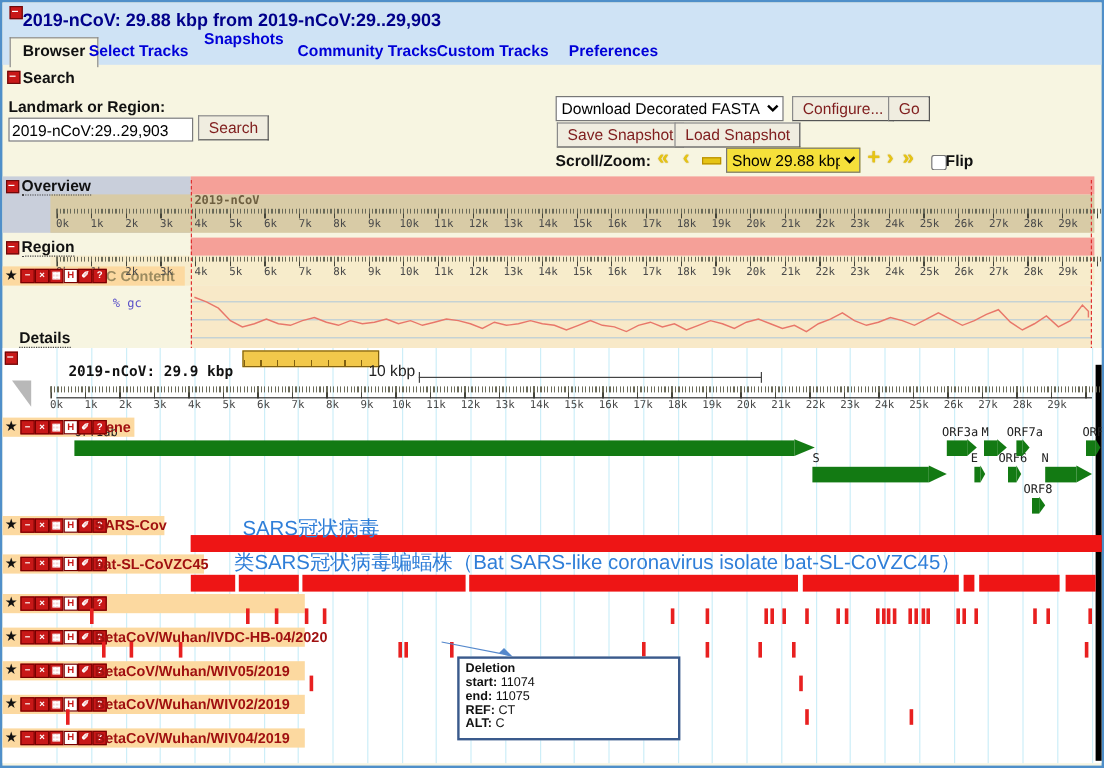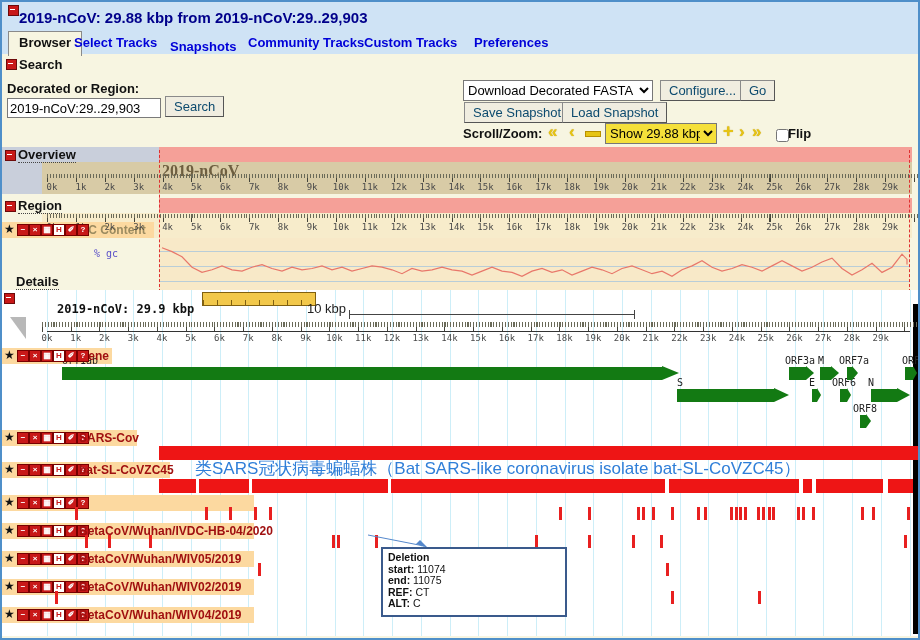--- a/index.html
+++ b/index.html
@@ -6,21 +6,21 @@
   #app{position:relative;width:916px;height:636px;border:2px solid #4f8fc9;background:#f7f5e1;overflow:hidden;}
   .abs{position:absolute;}
   .topstrip{left:0;top:0;width:916px;height:52px;background:#cfe3f5;}
   .pagetitle{left:17px;top:7px;font-size:15px;font-weight:bold;color:#00008b;white-space:nowrap;}
   .redsq{width:9px;height:9px;background:#c81818;border:1px solid #6d0a0a;}
   .redsq:before{content:"";position:absolute;left:1px;top:3px;width:5px;height:1px;background:#fff;}
   .tab-active{background:#f7f5e1;border:1px solid #8a8a8a;border-bottom:none;padding:3px 10px 6px 10px;font-size:13px;font-weight:bold;color:#111;}
   .tab-link{font-size:13px;font-weight:bold;color:#0000d8;white-space:nowrap;cursor:pointer;}
   .sec-label{font-size:13px;font-weight:bold;color:#111;border-bottom:1px dotted #444;white-space:nowrap;}
   .bold13{font-size:13px;font-weight:bold;color:#111;}
-  .btn{font-size:13px;color:#0c4a6e;background:#f0ede0;border:1px solid #8a8a8a;border-right-color:#555;border-bottom-color:#555;padding:2px 8px;white-space:nowrap;}
+  .btn{font-size:13px;color:#7f1d1d;background:#f0ede0;border:1px solid #8a8a8a;border-right-color:#555;border-bottom-color:#555;padding:2px 8px;white-space:nowrap;}
   .sel{font-size:13px;border:1px solid #777;background:#fff;height:21px;}
   .inputbox{font-size:13px;border:1px solid #7a7a7a;background:#fff;height:18px;padding:0 2px;width:148px;}
   .yellowglyph{color:#e6c414;font-weight:bold;font-size:17px;line-height:14px;text-shadow:0 0 1px #b89000;}
   .mono{font-family:"DejaVu Sans Mono",monospace;}
   .tracklabel{font-size:12px;font-weight:bold;color:#a01010;white-space:nowrap;}
   .peach{background:#fcd9a0;}
   .icon-star{color:#111;font-size:12px;line-height:11px;}
   .mini{width:10px;height:10px;border:1px solid #700;background:#c81818;color:#fff;font-size:8px;line-height:10px;text-align:center;font-weight:bold;overflow:hidden;}
   .mini.h{background:#fff;color:#c81818;}
   .tick{width:3px;background:#e82020;}
@@ -35,28 +35,28 @@
 <body>
 
 <div id="app">
 
   <div class="abs topstrip"></div>
   <div class="abs redsq" style="left:6px;top:3px;"></div>
   <div class="abs pagetitle">2019-nCoV: 29.88 kbp from 2019-nCoV:29..29,903</div>
 
   <div class="abs tab-active" style="left:6px;top:29px;">Browser</div>
   <div class="abs tab-link" style="left:72px;top:33px;">Select Tracks</div>
-  <div class="abs tab-link" style="left:168px;top:37px;">Snapshots</div>
+  <div class="abs tab-link" style="left:168px;top:23px;">Snapshots</div>
   <div class="abs tab-link" style="left:246px;top:33px;">Community Tracks</div>
   <div class="abs tab-link" style="left:362px;top:33px;">Custom Tracks</div>
   <div class="abs tab-link" style="left:472px;top:33px;">Preferences</div>
 
   <div class="abs redsq" style="left:4px;top:57px;"></div>
   <div class="abs bold13" style="left:17px;top:55px;">Search</div>
-  <div class="abs bold13" style="left:5px;top:79px;">Decorated or Region:</div>
+  <div class="abs bold13" style="left:5px;top:79px;">Landmark or Region:</div>
   <input class="abs inputbox" style="left: 5px; top: 96px;" value="2019-nCoV:29..29,903">
   <button class="abs btn" style="left:163px;top:94px;">Search</button>
 
   <select class="abs sel" style="left:461px;top:78px;width:190px;">
     <option>Download Decorated FASTA File</option>
   </select>
   <button class="abs btn" style="left:658px;top:78px;">Configure...</button>
   <button class="abs btn" style="left:738px;top:78px;">Go</button>
   <button class="abs btn" style="left:462px;top:100px;">Save Snapshot</button>
   <button class="abs btn" style="left:560px;top:100px;">Load Snapshot</button>
@@ -71,21 +71,21 @@
   <div class="abs yellowglyph" style="left:737px;top:123px;">›</div>
   <div class="abs yellowglyph" style="left:750px;top:123px;">»</div>
   <input type="checkbox" class="abs" style="left: 770px; top: 124px;">
   <div class="abs bold13" style="left:786px;top:124px;">Flip</div>
 
   <div class="abs" style="left:0;top:145px;width:157px;height:47px;background:#c9cfdb;"></div>
   <div class="abs" style="left:40px;top:160px;width:870px;height:32px;background:#d8cba6;"></div>
   <div class="abs" style="left:157px;top:145px;width:753px;height:15px;background:#f5a098;"></div>
   <div class="abs redsq" style="left:3px;top:148px;"></div>
   <div class="abs sec-label" style="left:16px;top:145px;">Overview</div>
-  <div class="abs mono" style="left:160px;top:160px;font-size:16px;font-weight:bold;color:#6e5f40;font-family:Liberation Serif, serif;">2019-nCoV</div>
+  <div class="abs mono" style="left:160px;top:160px;font-size:10px;font-weight:bold;color:#6e5f40;">2019-nCoV</div>
   <div id="ruler-overview"></div>
 
   <div class="abs" style="left:40px;top:211px;width:870px;height:25px;background:#f7eccb;"></div>
   <div class="abs" style="left:157px;top:196px;width:753px;height:15px;background:#f5a098;"></div>
   <div class="abs redsq" style="left:3px;top:199px;"></div>
   <div class="abs sec-label" style="left:16px;top:196px;">Region</div>
   <div id="ruler-region"></div>
 
   <div class="abs peach" style="left:0;top:220px;width:152px;height:16px;"></div>
   <div id="icons-gc" class="abs" style="left:2px;top:222px;"></div>
@@ -313,20 +313,21 @@
     <div class="abs peach" style="left: 0px; top: 428px; width: 135px; height: 16px; z-index: 2;"></div>
     <div class="abs icon-star" style="left: 2px; top: 430px; z-index: 3;">★</div>
     <div class="abs mini" style="left: 15px; top: 430px; z-index: 3;">−</div>
     <div class="abs mini" style="left: 27px; top: 430px; z-index: 3;">×</div>
     <div class="abs mini" style="left: 39px; top: 430px; z-index: 3;">▦</div>
     <div class="abs mini h" style="left: 51px; top: 430px; z-index: 3;">H</div>
     <div class="abs mini" style="left: 63px; top: 430px; z-index: 3;">✐</div>
     <div class="abs mini" style="left: 75px; top: 430px; z-index: 3;">?</div>
     <div class="abs tracklabel" style="left: 77px; top: 429px; z-index: 3;">SARS-Cov</div>
     <div class="abs" style="left: 157px; top: 444px; width: 761px; height: 14px; background: rgb(238, 21, 21); z-index: 3;"></div>
+    <div class="abs annot" style="left: 200px; top: 427px; z-index: 4;">SARS冠状病毒</div>
     <div class="abs peach" style="left: 0px; top: 460px; width: 168px; height: 16px; z-index: 2;"></div>
     <div class="abs icon-star" style="left: 2px; top: 462px; z-index: 3;">★</div>
     <div class="abs mini" style="left: 15px; top: 462px; z-index: 3;">−</div>
     <div class="abs mini" style="left: 27px; top: 462px; z-index: 3;">×</div>
     <div class="abs mini" style="left: 39px; top: 462px; z-index: 3;">▦</div>
     <div class="abs mini h" style="left: 51px; top: 462px; z-index: 3;">H</div>
     <div class="abs mini" style="left: 63px; top: 462px; z-index: 3;">✐</div>
     <div class="abs mini" style="left: 75px; top: 462px; z-index: 3;">?</div>
     <div class="abs tracklabel" style="left: 77px; top: 461px; z-index: 3;">bat-SL-CoVZC45</div>
     <div class="abs" style="left: 157px; top: 477px; width: 37px; height: 14px; background: rgb(238, 21, 21); z-index: 3;"></div>

